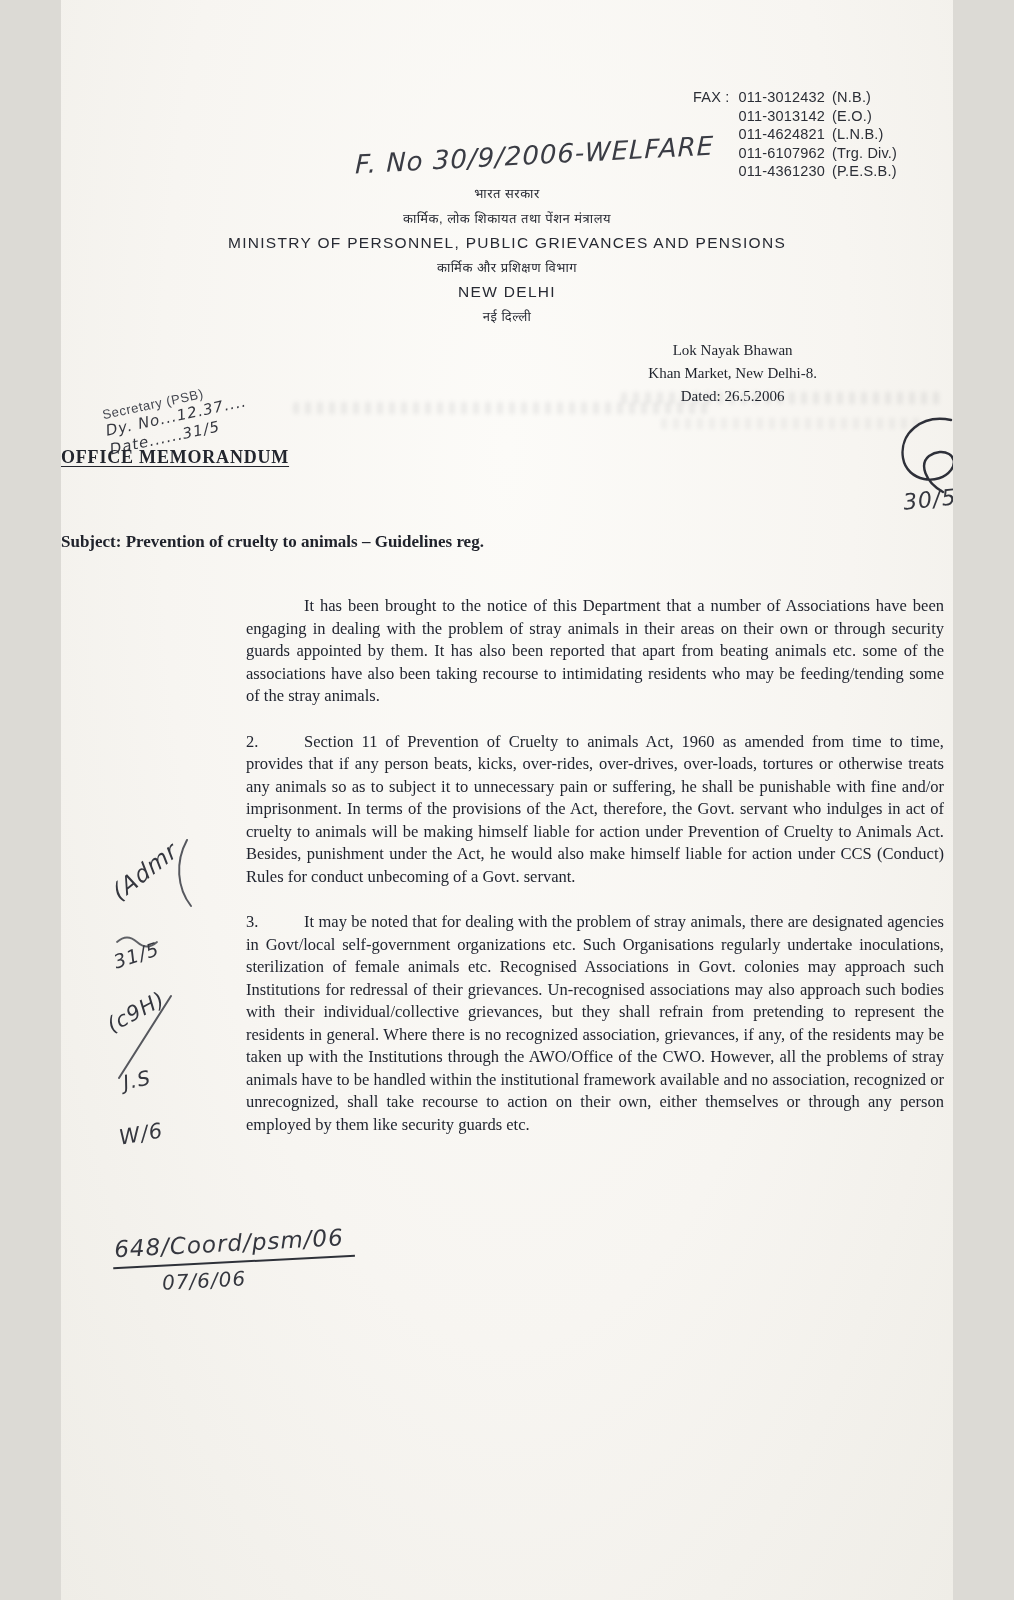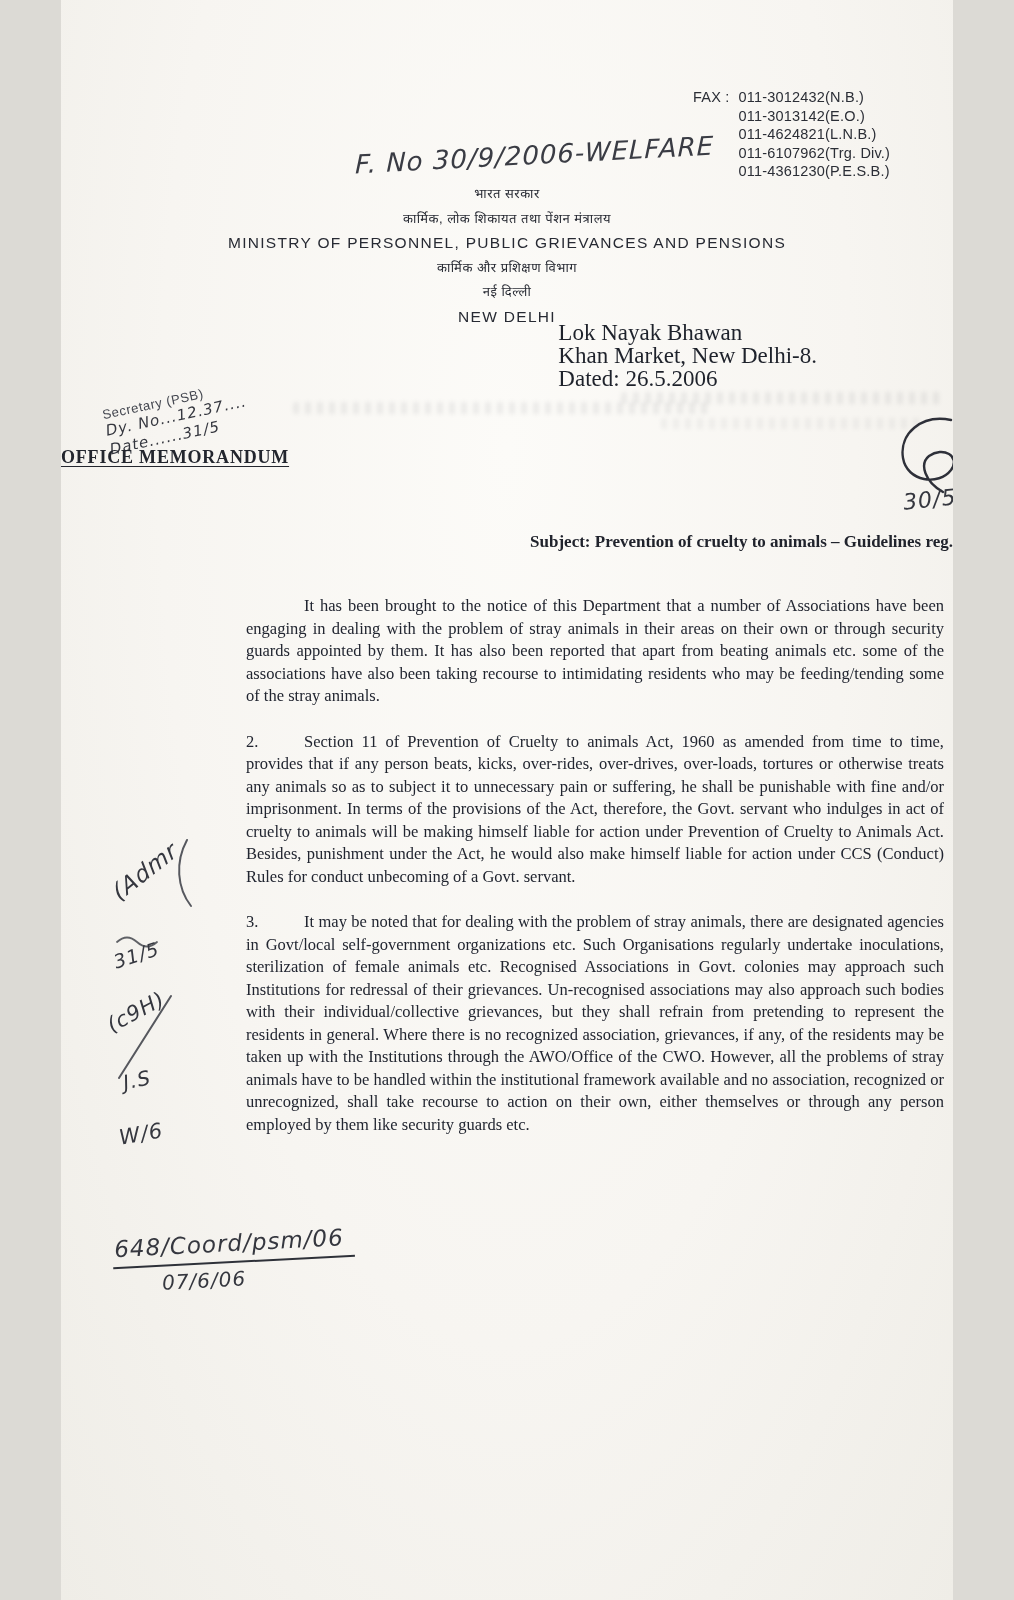--- a/index.html
+++ b/index.html
@@ -21,21 +21,21 @@
   }
 
   
   .fax {
     position:absolute; left:632px; top:88px;
     display:flex; gap:9px;
     font-family:"Liberation Sans", sans-serif;
     font-size:14.5px; line-height:18.5px;
     color:#2b2e36; letter-spacing:.2px;
   }
-  .fax-office { }
+  .fax-office { margin-left:7px; }
 
   
   .file-no {
     position:absolute; left:294px; top:140px;
     font-size:26px;
     transform:rotate(-3deg) skewX(-4deg);
     color:#3a3c44;
     white-space:nowrap;
   }
 
@@ -43,22 +43,22 @@
   .letterhead {
     position:absolute; left:0; right:0; top:182px;
     text-align:center; color:#272a33;
   }
   .lh { line-height:24.5px; }
   .lh.hi { font-family:"Liberation Sans", sans-serif; font-size:13px; letter-spacing:.5px; }
   .lh.en { font-family:"Liberation Sans", sans-serif; font-size:15.5px; letter-spacing:1.3px; }
 
   
   .addr {
-    position:absolute; right:136px; top:321px;
-    text-align:left; font-size:23px; line-height:23px; color:#1e222b;
+    position:absolute; right:136px; top:339px;
+    text-align:center; font-size:15px; line-height:23px; color:#1e222b;
   }
 
   
   .stamp {
     position:absolute; left:44px; top:392px;
     transform:rotate(-12deg);
     color:#43464f;
   }
   .stamp .s1 { font-family:"Liberation Sans", sans-serif; font-size:13px; letter-spacing:.6px; }
   .stamp .s2, .stamp .s3 { font-size:15px; line-height:19px; }
@@ -76,21 +76,21 @@
   
   .sign-svg { position:absolute; left:820px; top:412px; }
   .sign-date {
     position:absolute; left:842px; top:487px;
     font-size:22px; transform:rotate(-6deg);
   }
 
   
   .subject {
     position:absolute; left:0; right:0; top:532px;
-    text-align:right; font-weight:bold; font-size:17px; color:#20232c;padding-left:42px;
+    text-align:left; font-weight:bold; font-size:17px; color:#20232c;
   }
 
   
   .body {
     position:absolute; left:155px; top:595px; width:728px;
     font-size:16.5px; line-height:22.5px;
     text-align:justify; color:#212530;
   }
   .para { margin-bottom:23px;margin-left:30px; }
   .pnum { display:inline-block; width:58px; }
@@ -146,22 +146,22 @@
     </div>
   </div>
 
   <div class="file-no hand">F. No 30/9/2006-WELFARE</div>
 
   <div class="letterhead">
     <div class="lh hi">भारत सरकार</div>
     <div class="lh hi">कार्मिक, लोक शिकायत तथा पेंशन मंत्रालय</div>
     <div class="lh en">MINISTRY OF PERSONNEL, PUBLIC GRIEVANCES AND PENSIONS</div>
     <div class="lh hi">कार्मिक और प्रशिक्षण विभाग</div>
+    <div class="lh en">NEW DELHI</div>
     <div class="lh hi">नई दिल्ली</div>
-    <div class="lh en">NEW DELHI</div>
   </div>
 
   <div class="addr">
     <div>Lok Nayak Bhawan</div>
     <div>Khan Market, New Delhi-8.</div>
     <div>Dated: 26.5.2006</div>
   </div>
 
   <div class="stamp">
     <div class="s1">Secretary (PSB)</div>

